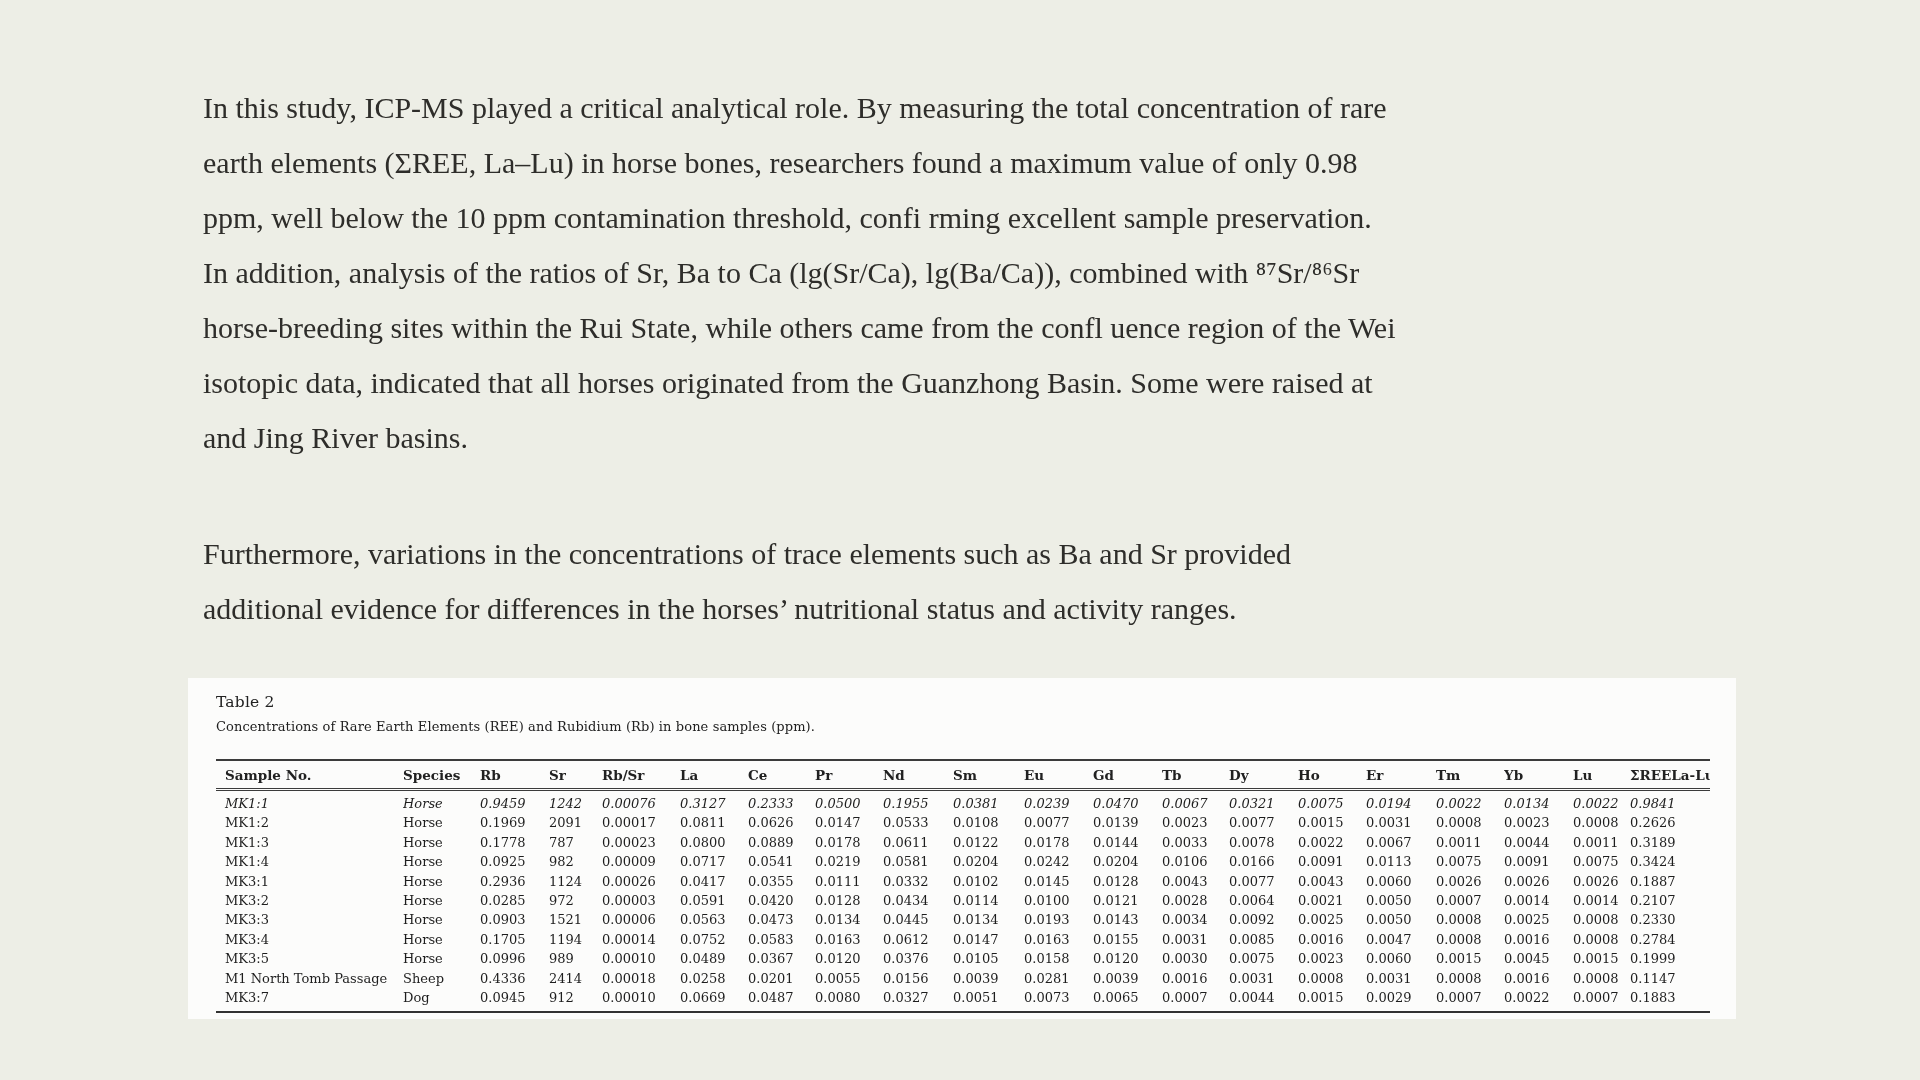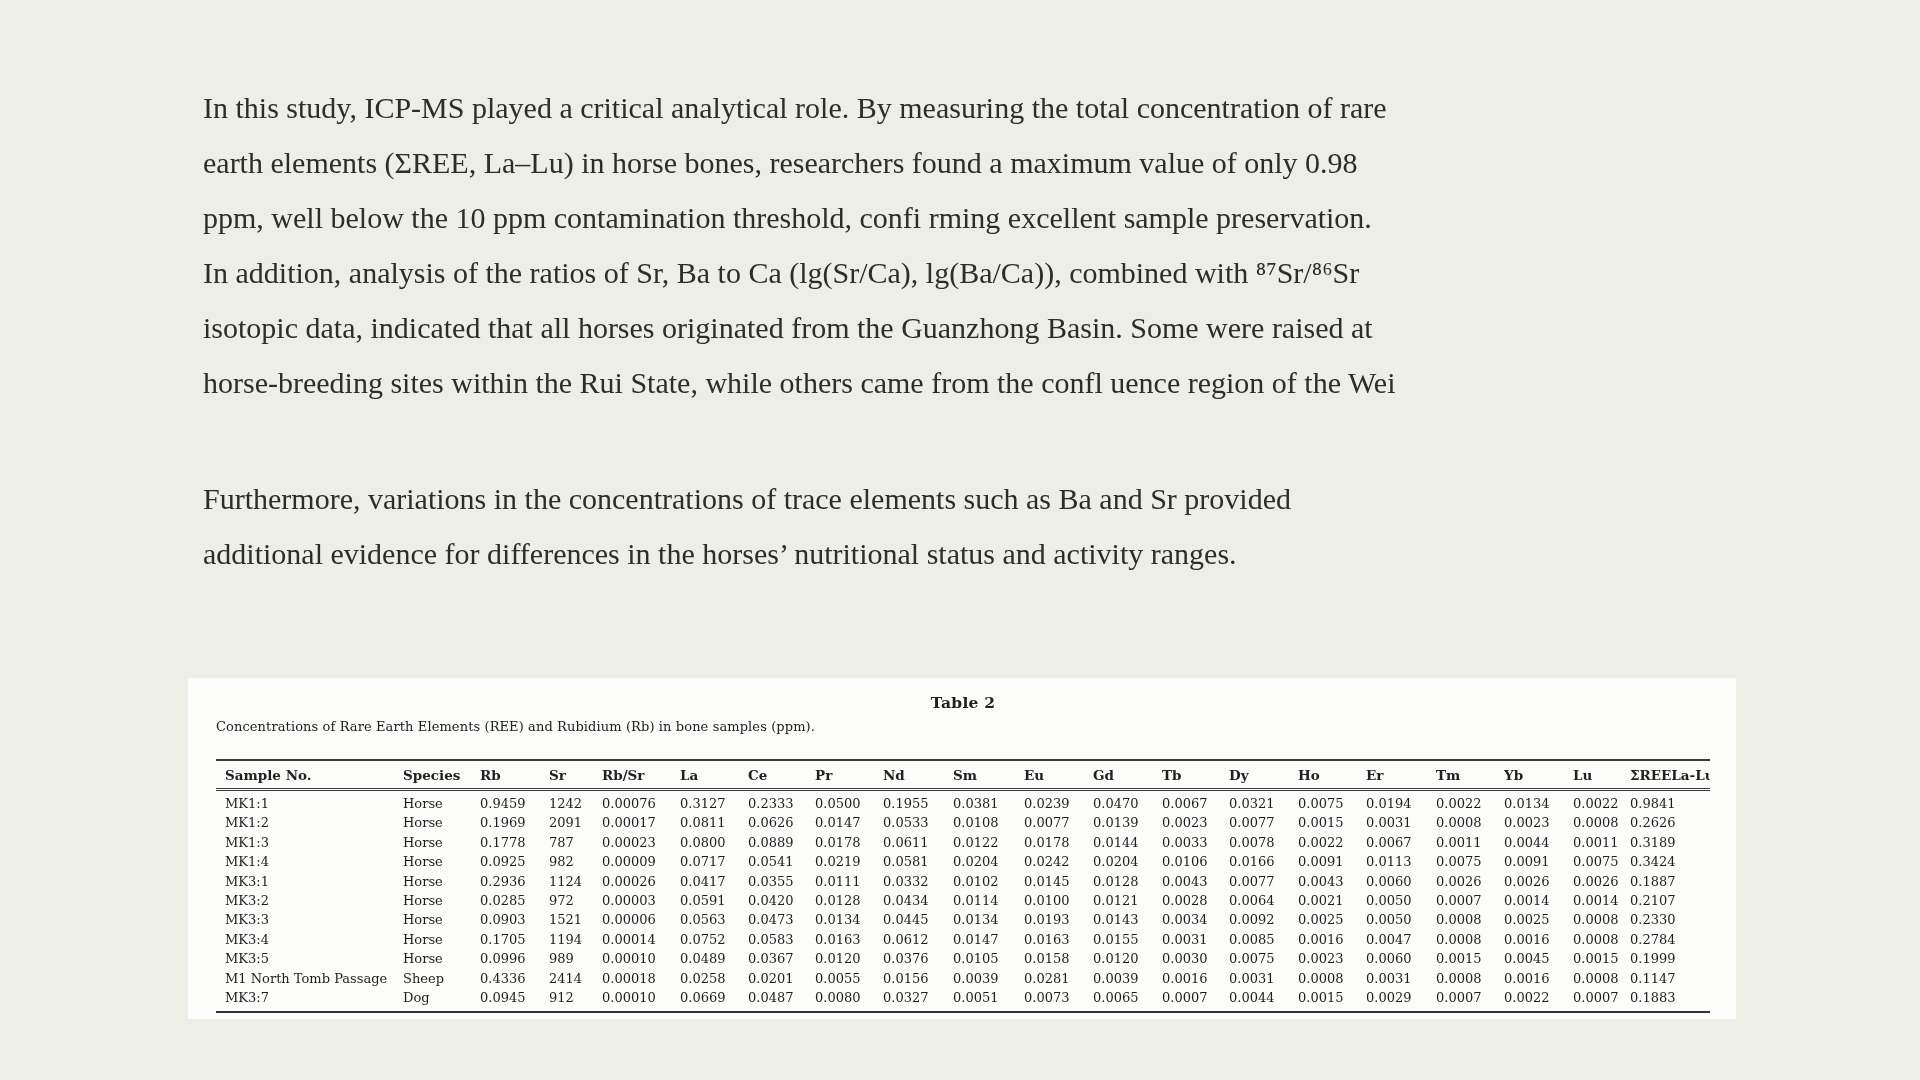--- a/index.html
+++ b/index.html
@@ -28,23 +28,22 @@
     position: absolute;
     left: 188px; top: 678px;
     width: 1548px; height: 341px;
     background: #fcfcfb;
     box-sizing: border-box;
     padding: 15px 26px 0 28px;
     font-family: "DejaVu Serif", "Liberation Serif", serif;
     color: #212121;
   }
   .t-label {
-    font-size: 15.5px; font-weight: bold; line-height: 19px;
+    font-size: 15.5px; font-weight: normal; line-height: 19px;
     letter-spacing: 0.2px;
-    text-align: center;
   }
   .t-caption {
     font-size: 13px; line-height: 18px; margin-top: 6px;
     letter-spacing: 0.1px;
   }
   table.data-table {
     margin-top: 23px;
     border-collapse: collapse;
     table-layout: fixed;
     width: 1494px;
@@ -58,36 +57,37 @@
     white-space: nowrap; overflow: hidden;
   }
   table.data-table td {
     font-size: 13px; line-height: 19.4px;
     padding: 0 2px 0 0;
     white-space: nowrap; overflow: hidden;
     color: #1e1e1e;
   }
   table.data-table th:first-child,
   table.data-table td:first-child { padding-left: 9px; }
-  table.data-table tbody tr:first-child td { padding-top: 3px; }
+  table.data-table tbody tr:first-child td { padding-top: 3px; font-style: italic; }
   table.data-table tbody tr:last-child td  { padding-bottom: 4px; border-bottom: 2px solid #323232; }
 </style>
 </head>
 <body>
 
 <div class="page">
 
   <div class="article" id="article">
       <div class="paragraph">
         <div class="line">In this study, ICP-MS played a critical analytical role. By measuring the total concentration of rare</div>
         <div class="line">earth elements (ΣREE, La–Lu) in horse bones, researchers found a maximum value of only 0.98</div>
         <div class="line">ppm, well below the 10 ppm contamination threshold, confi rming excellent sample preservation.</div>
         <div class="line">In addition, analysis of the ratios of Sr, Ba to Ca (lg(Sr/Ca), lg(Ba/Ca)), combined with ⁸⁷Sr/⁸⁶Sr</div>
+        <div class="line">horse-breeding sites within the Rui State, while others came from the confl uence region of the Wei</div>
         <div class="line">isotopic data, indicated that all horses originated from the Guanzhong Basin. Some were raised at</div>
-        <div class="line">horse-breeding sites within the Rui State, while others came from the confl uence region of the Wei</div>
+        <div class="line">and Jing River basins.</div>
       </div>
       <div class="paragraph">
         <div class="line">Furthermore, variations in the concentrations of trace elements such as Ba and Sr provided</div>
         <div class="line">additional evidence for differences in the horses’ nutritional status and activity ranges.</div>
       </div>
     </div>
 
   <div class="table-card">
     <div class="t-label">Table 2</div>
     <div class="t-caption">Concentrations of Rare Earth Elements (REE) and Rubidium (Rb) in bone samples (ppm).</div>

